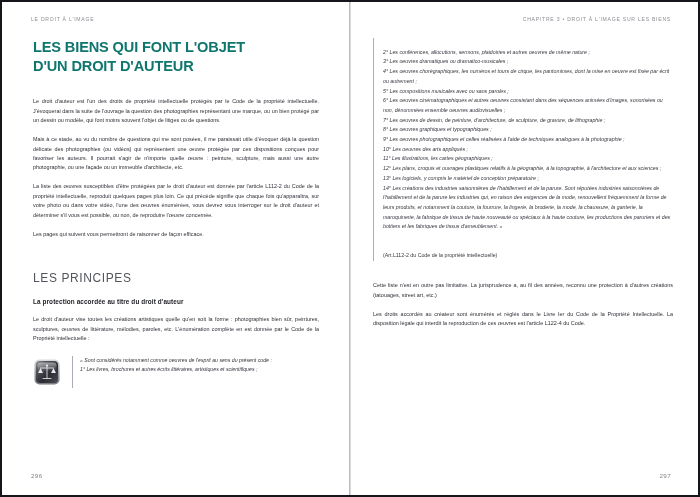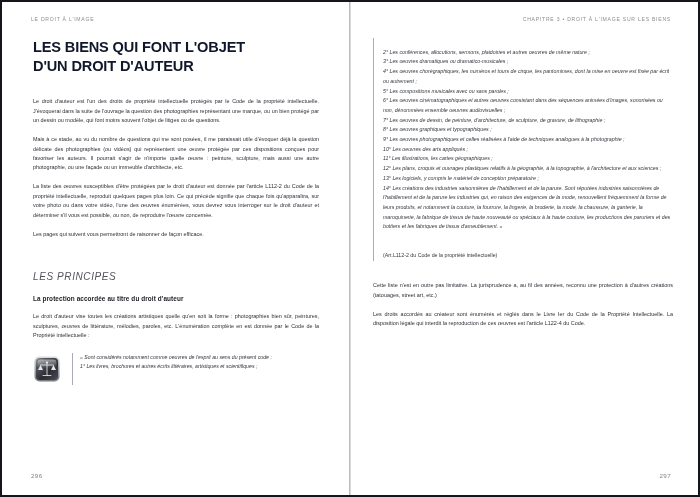--- a/index.html
+++ b/index.html
@@ -52,43 +52,42 @@
   }
   .content-right {
     position: absolute;
     left: 22px; top: 36px; width: 300px;
   }
 
   h1.title {
     font-size: 14.6px;
     line-height: 1.27;
     font-weight: bold;
-    color: #0f172a;
+    color: #0f766e;
     letter-spacing: -0.15px;
     margin-bottom: 22px;
     white-space: pre-line;
   }
 
   p.body {
     font-size: 5.45px;
     line-height: 1.74;
     color: #2c2f35;
     text-align: justify;
     margin-bottom: 9.5px;
   }
   p.body:last-child { margin-bottom: 0; }
 
   h2.section {
-    font-size: 10px;
+    font-size: 12px;
     letter-spacing: 0.6px;
     color: #52555b;
     font-weight: normal;
     margin-top: 32px;
     margin-bottom: 13px;
-    font-style: italic;
   }
 
   h3.subsection {
     font-size: 6.4px;
     font-weight: bold;
     color: #1b1d22;
     margin-bottom: 10px;
     letter-spacing: 0.1px;
   }
 

